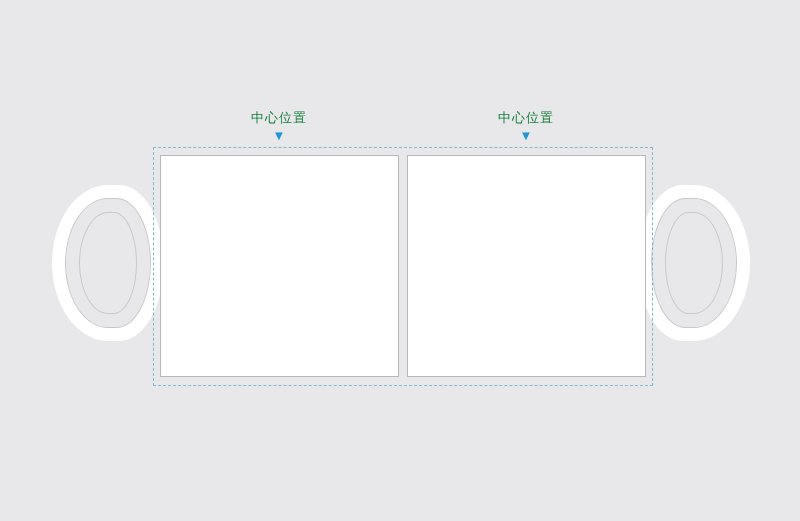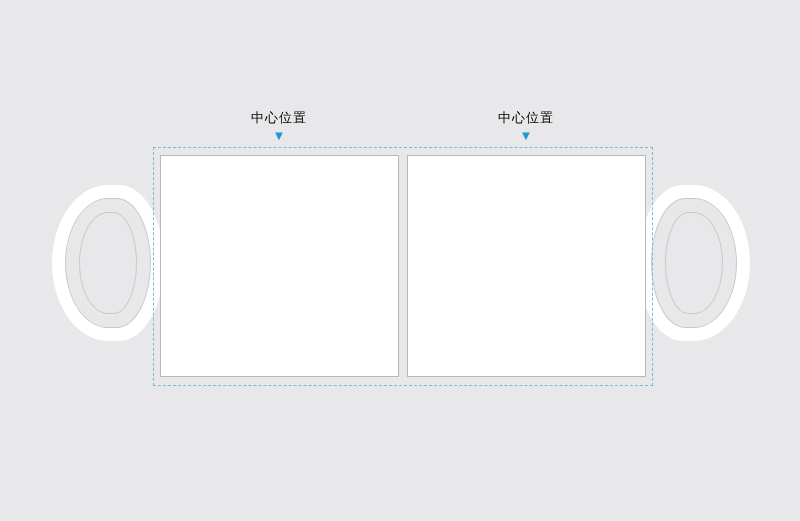--- a/index.html
+++ b/index.html
@@ -11,21 +11,21 @@
     font-family: "Hiragino Sans GB", "Microsoft YaHei", sans-serif;
     overflow: hidden;
   }
   .canvas {
     position: relative;
     width: 800px;
     height: 521px;
   }
   .center-label {
     position: absolute;
-    color: #000000;
+    color: #15803d;
     font-size: 13px;
     letter-spacing: 1px;
     text-align: center;
     width: 80px;
   }
   .center-marker {
     position: absolute;
     color: #2196d6;
     font-size: 13px;
     text-align: center;

